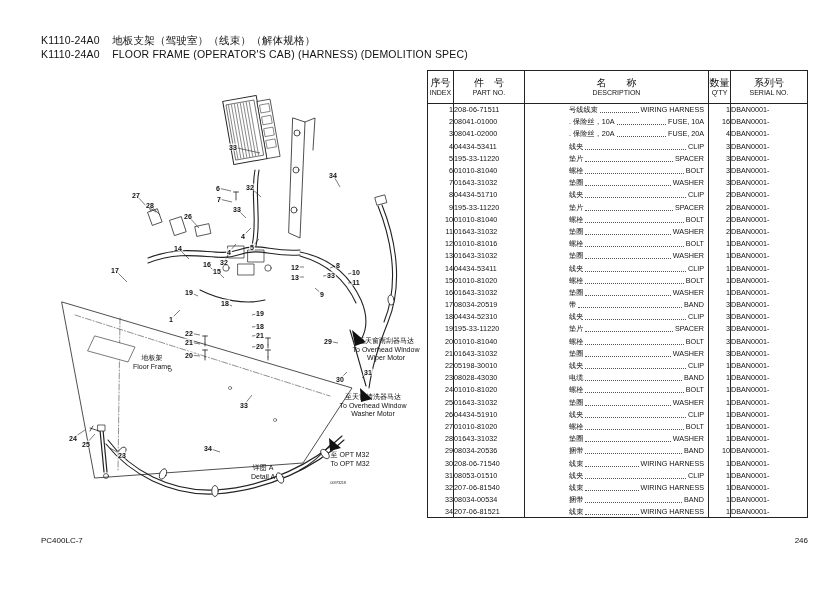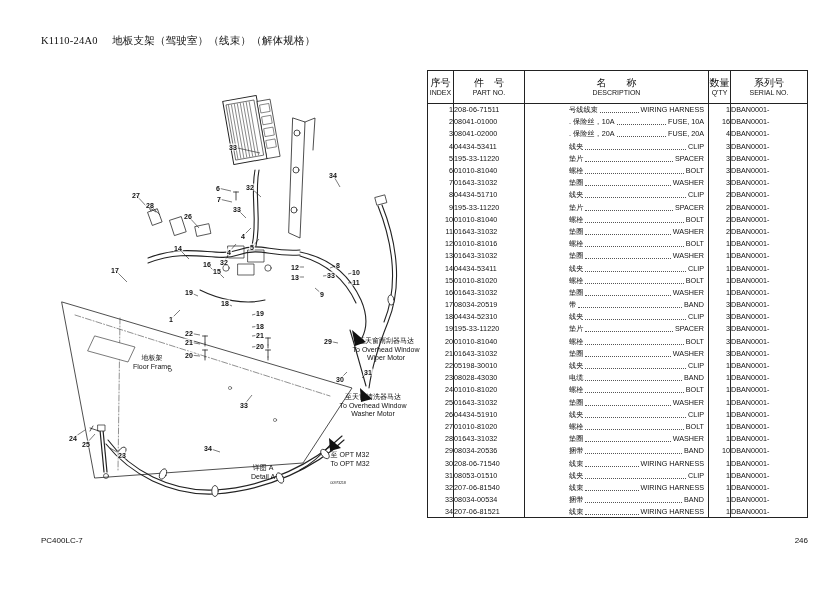--- a/index.html
+++ b/index.html
@@ -2,21 +2,21 @@
 <html><head>
 <meta charset="utf-8">
 <style>
   html,body{margin:0;padding:0;}
   body{
     width:840px;height:594px;position:relative;background:#ffffff;
     font-family:"Liberation Sans",sans-serif;color:#111;overflow:hidden;
   }
   
   .title-block{position:absolute;left:41px;top:33px;font-size:10.5px;font-weight:500;line-height:14px;letter-spacing:.2px;white-space:nowrap;}
-  .title-line .code{display:inline-block;width:68px;font-family:Liberation Serif, serif;}
+  .title-line .code{display:inline-block;width:68px;}
   
   .footer-model{position:absolute;left:41px;top:536px;font-size:8px;}
   .footer-page{position:absolute;right:32px;top:536px;font-size:8px;}
   
   #diagram{position:absolute;left:0;top:0;width:840px;height:594px;}
   #artwork,#leaders{position:absolute;left:0;top:0;}
   .callout{
     position:absolute;transform:translate(-50%,-50%);
     font-size:7px;font-weight:bold;line-height:7px;background:rgba(255,255,255,.75);
     padding:0 1px;color:#111;
@@ -49,20 +49,24 @@
   .desc-leader{flex:1;border-bottom:1px dotted #555;margin:0 2px 2px 2px;min-width:6px;}
   .desc-en{line-height:11px;}
 </style>
 </head>
 <body>
 
 <div class="title-block">
   <div class="title-line">
     <span class="code">K1110-24A0</span>
     <span>地板支架（驾驶室）（线束）（解体规格）</span>
+  </div>
+  <div class="title-line">
+    <span class="code">K1110-24A0</span>
+    <span>FLOOR FRAME (OPERATOR'S CAB) (HARNESS) (DEMOLITION SPEC)</span>
   </div>
 </div>
 
 <div id="diagram">
   <svg id="artwork" width="840" height="594" viewBox="0 0 840 594">
     <g fill="none" stroke="#222" stroke-width="1" stroke-linecap="round" stroke-linejoin="round">
 
       <g transform="rotate(-10 245 130)">
         <rect x="228" y="98" width="34" height="64" fill="#fff"></rect>
         <rect x="231" y="102" width="28" height="56" fill="#fff" stroke-width="0.6"></rect>

